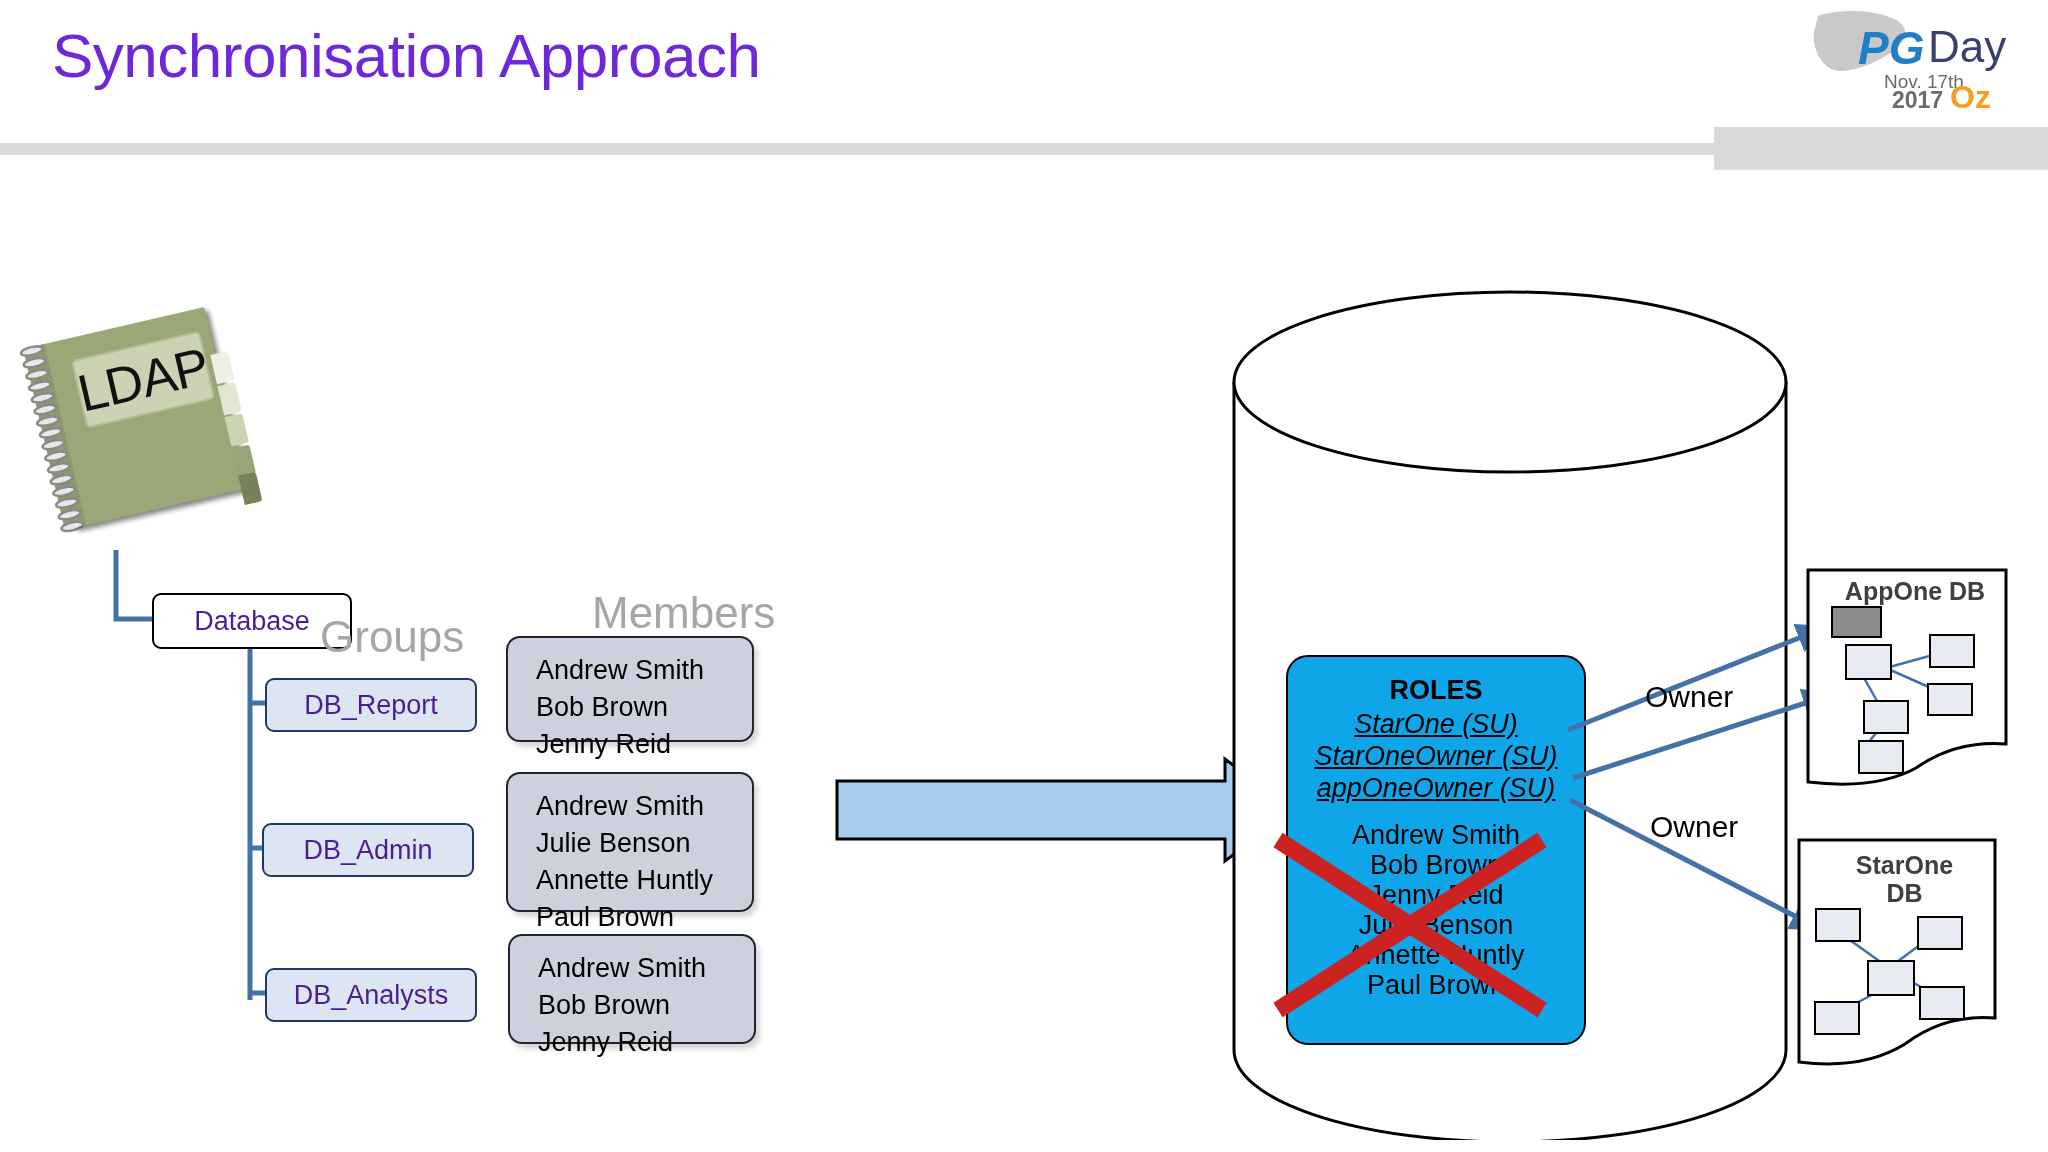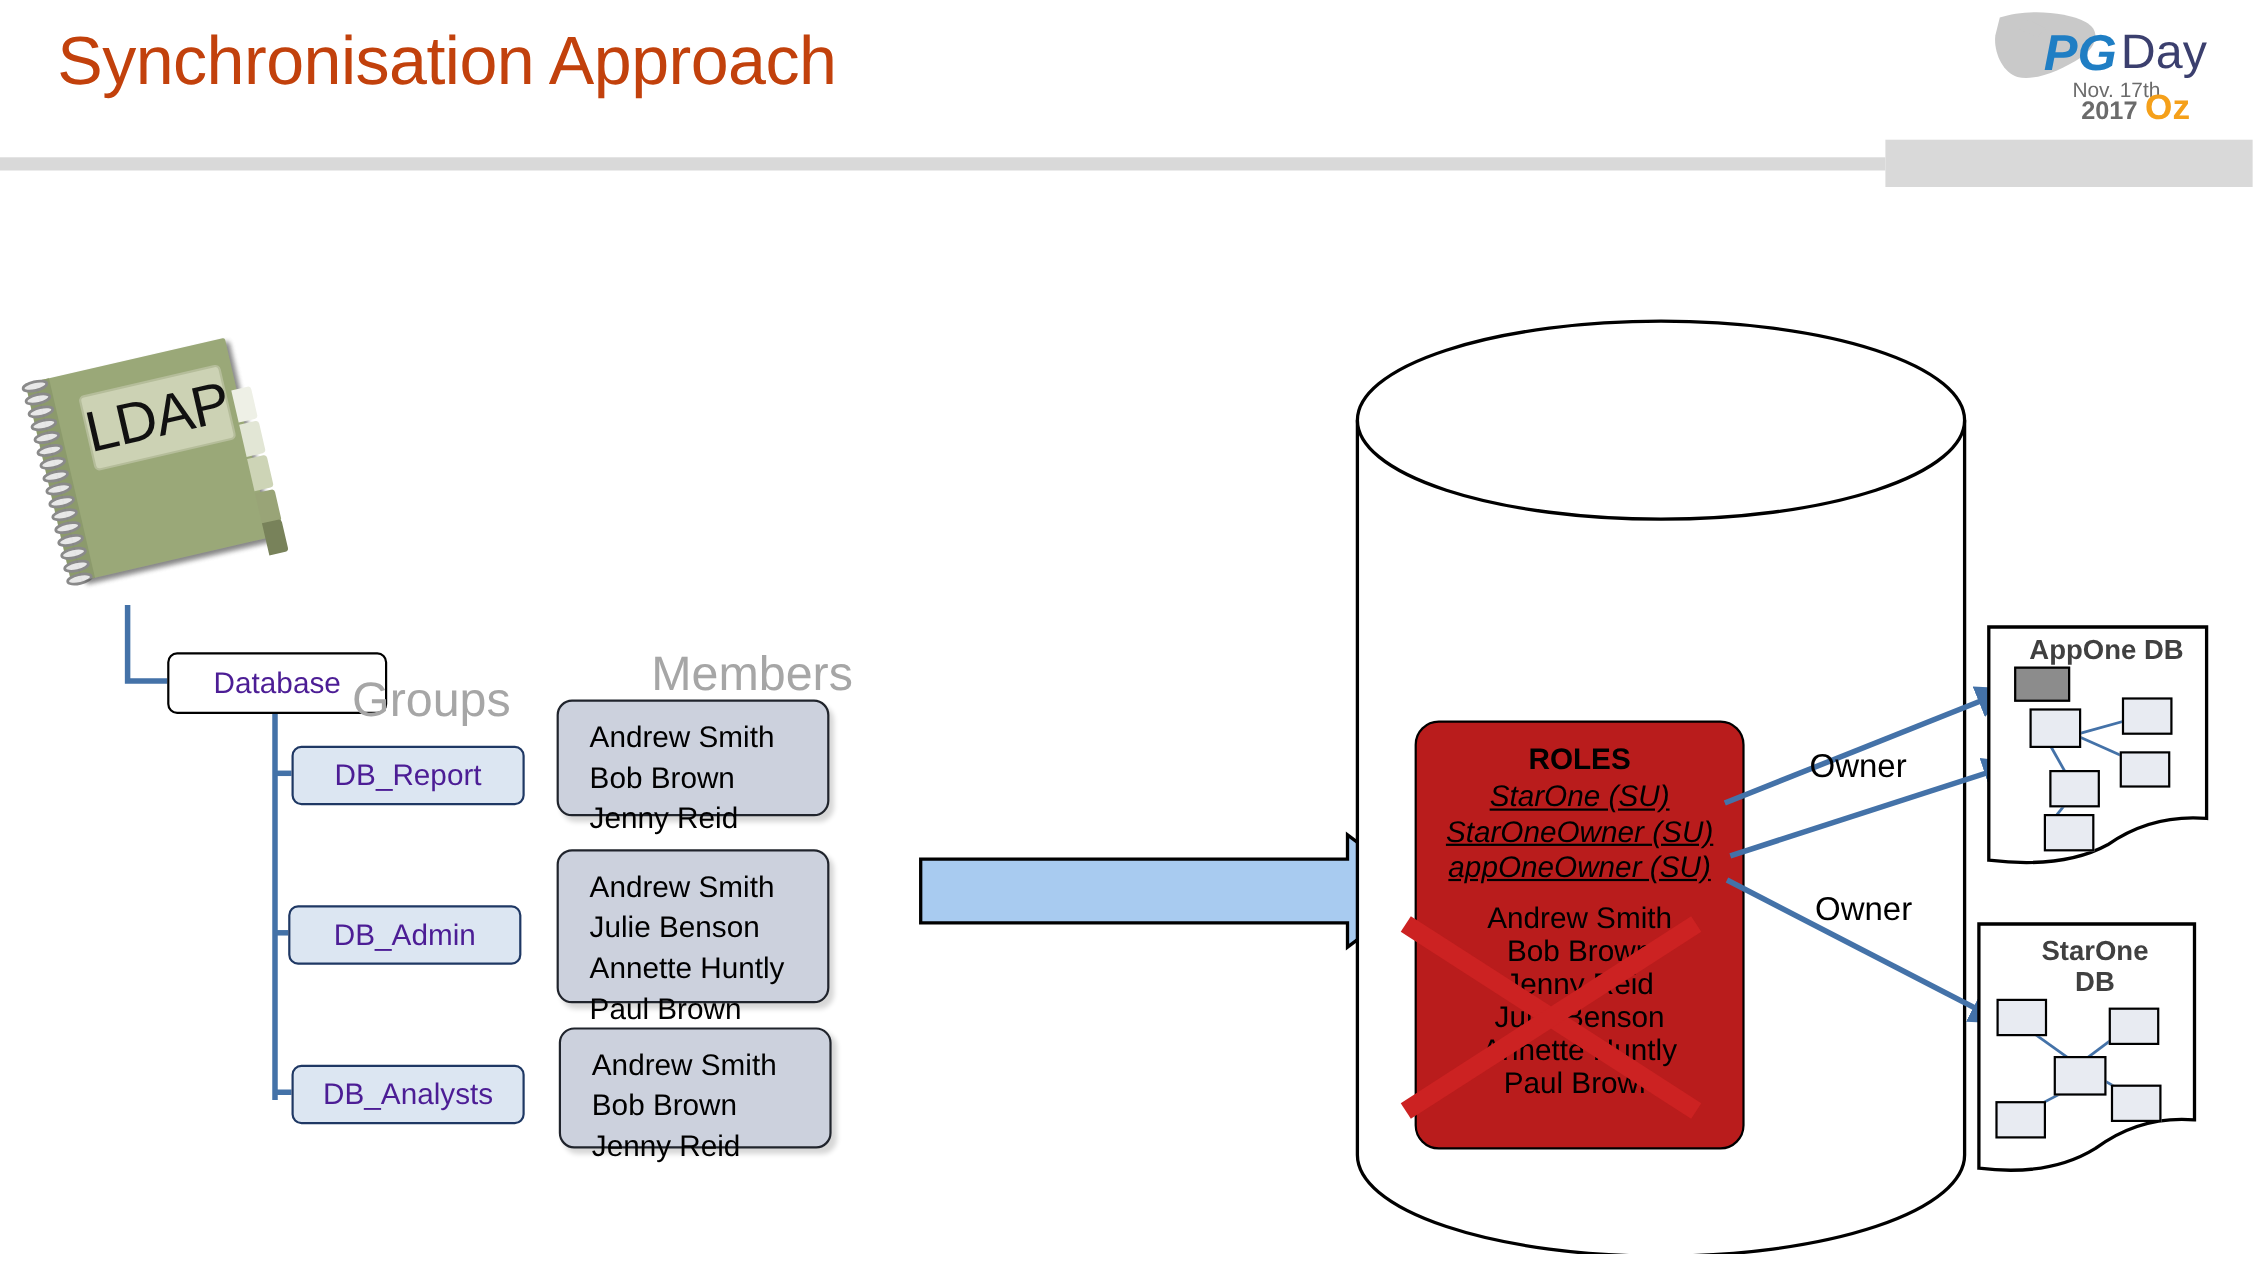--- a/index.html
+++ b/index.html
@@ -8,21 +8,21 @@
     background:#ffffff;
     font-family:"Liberation Sans", sans-serif;
     overflow:hidden;
     position:relative;
   }
   #slide{position:absolute;left:0;top:0;width:2048px;height:1152px;}
 
   
   .slide-title{
     position:absolute;left:52px;top:20px;
-    font-size:62px;line-height:72px;color:#c2410c;
+    font-size:62px;line-height:72px;color:#6d28d9;
     letter-spacing:-0.5px;white-space:nowrap;
   }
   .divider-thin{
     position:absolute;left:0;top:143px;width:1714px;height:12px;
     background:#d9d9d9;
   }
   .divider-block{
     position:absolute;left:1714px;top:127px;width:334px;height:43px;
     background:#d9d9d9;
   }
@@ -108,21 +108,21 @@
 
   
   .big-arrow{position:absolute;left:835px;top:755px;width:460px;height:110px;}
 
   
   .cyl{position:absolute;left:1230px;top:290px;width:560px;height:850px;}
 
   
   .roles-box{
     position:absolute;left:1286px;top:655px;width:300px;height:390px;
-    background:#b91c1c;border:2.5px solid #000;border-radius:22px;
+    background:#0ea5e9;border:2.5px solid #000;border-radius:22px;
     box-sizing:border-box;
     text-align:center;color:#000;
     padding-top:15px;
   }
   .roles-title{font-size:27px;font-weight:bold;line-height:36px;}
   .role-su{
     font-size:27px;font-style:italic;line-height:32px;
     text-decoration:underline;white-space:nowrap;
   }
   .roles-users{margin-top:16px;font-size:27px;line-height:30px;}

